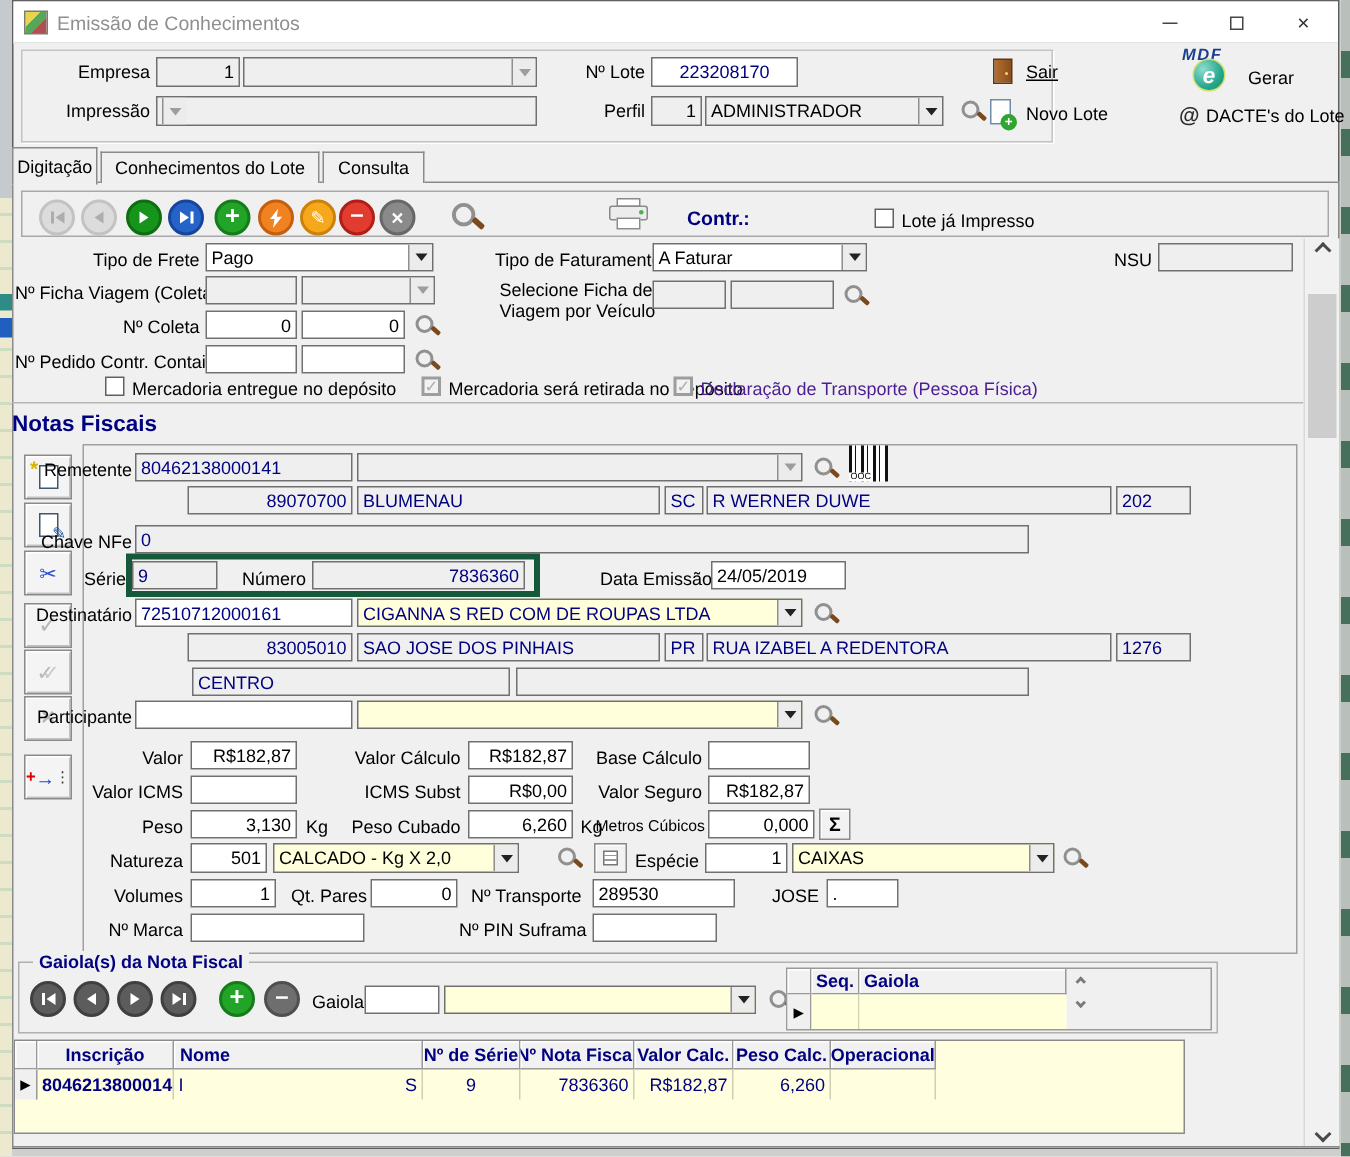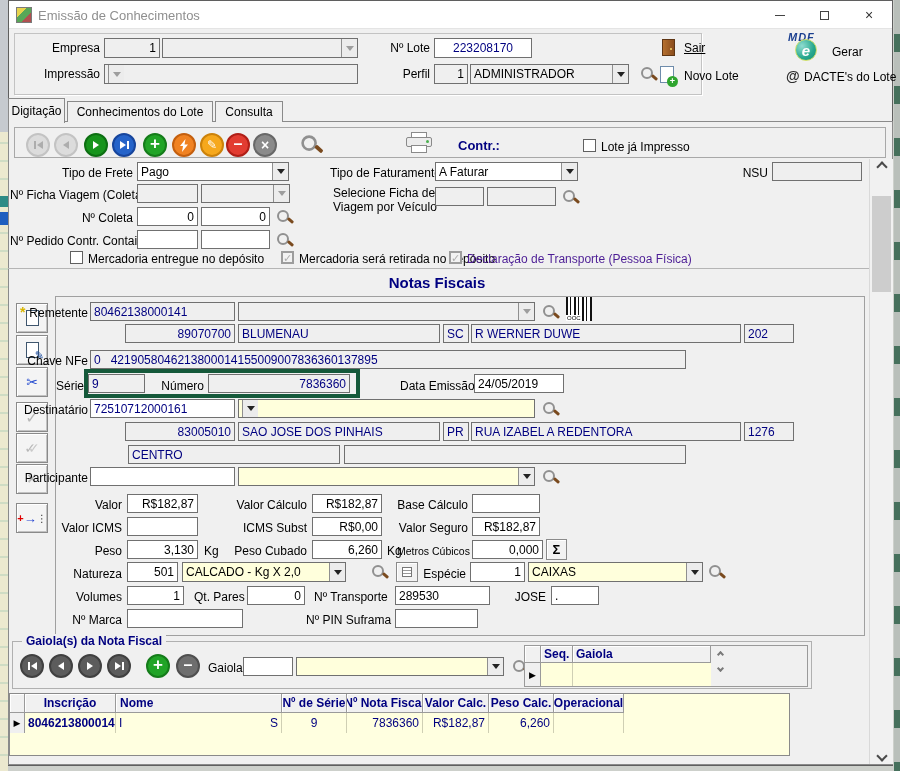--- a/index.html
+++ b/index.html
@@ -222,21 +222,21 @@
 <div class="fd" style="left:201px;top:230px;width:69px"></div>
 <div class="mag" style="left:276px;top:232px"></div>
 <div class="chk" style="left:70px;top:251px"></div>
 <div class="lb" style="left:88px;top:252px">Mercadoria entregue no depósito</div>
 <div class="chk cdis" style="left:281px;top:251px"><span>✓</span></div>
 <div class="lb" style="left:299px;top:252px">Mercadoria será retirada no depósito</div>
 <div class="chk cdis" style="left:449px;top:251px"><span>✓</span></div>
 <div class="lb dim" style="left:467px;top:252px">Declaração de Transporte (Pessoa Física)</div>
 
 <div class="abs" style="left:8px;top:268px;width:861px;height:371px;border-top:1px solid #b5b5b5"></div>
-<div class="lb b navy" style="left:8px;top:274px;width:858px;text-align:center;font-size:15px">Notas Fiscais</div>
+<div class="lb b navy" style="left:8px;top:274px;width:858px;text-align:left;font-size:15px">Notas Fiscais</div>
 <div class="abs" style="left:55px;top:296px;width:810px;height:340px;border:1px solid #a0a0a0"></div>
 
 <div class="tbtn" style="left:16px;top:303px">
     <span class="pg"></span>
     <span class="abs" style="left:3px;top:0;color:#d8b500;font-size:14px;font-weight:bold">*</span>
   </div>
 <div class="tbtn" style="left:16px;top:335px">
     <span class="pg"></span>
     <span class="abs" style="right:3px;bottom:2px;color:#1f4f9f;font-size:11px">✎</span>
   </div>
@@ -284,21 +284,20 @@
     <span>R WERNER DUWE</span>
   </div>
 <div class="fd gy" style="left:744px;top:324px;width:50px">
     <span>202</span>
   </div>
 
 <div class="lb r" style="left:26px;top:354px;width:62px">Chave NFe</div>
 <div class="fd gy" style="left:90px;top:350px;width:596px">
     <span>0</span>
     <span style="width:10px"></span>
-    <span>4219058046213800014155009007836360137895</span>
   </div>
 
 <div class="lb r" style="left:40px;top:379px;width:44px">Série</div>
 <div class="fd gy" style="left:88px;top:374px;width:57px">
     <span>9</span>
   </div>
 <div class="lb r" style="left:156px;top:379px;width:48px">Número</div>
 <div class="fd gy ar" style="left:208px;top:374px;width:142px">
     <span>7836360</span>
   </div>
@@ -306,20 +305,21 @@
 <div class="lb r" style="left:400px;top:379px;width:70px">Data Emissão</div>
 <div class="fd bk" style="left:474px;top:374px;width:90px">
     <span>24/05/2019</span>
   </div>
 
 <div class="lb r" style="left:20px;top:403px;width:68px">Destinatário</div>
 <div class="fd" style="left:90px;top:399px;width:145px">
     <span>72510712000161</span>
   </div>
 <div class="fd yl cb" style="left:238px;top:399px;width:297px">
+    <span class="cv">CIGANNA S RED COM DE ROUPAS LTDA</span>
     <span class="ca"></span>
   </div>
 <div class="mag" style="left:542px;top:401px"></div>
 <div class="fd gy ar" style="left:125px;top:422px;width:110px">
     <span>83005010</span>
   </div>
 <div class="fd gy" style="left:238px;top:422px;width:202px">
     <span>SAO JOSE DOS PINHAIS</span>
   </div>
 <div class="fd gy" style="left:443px;top:422px;width:26px">

